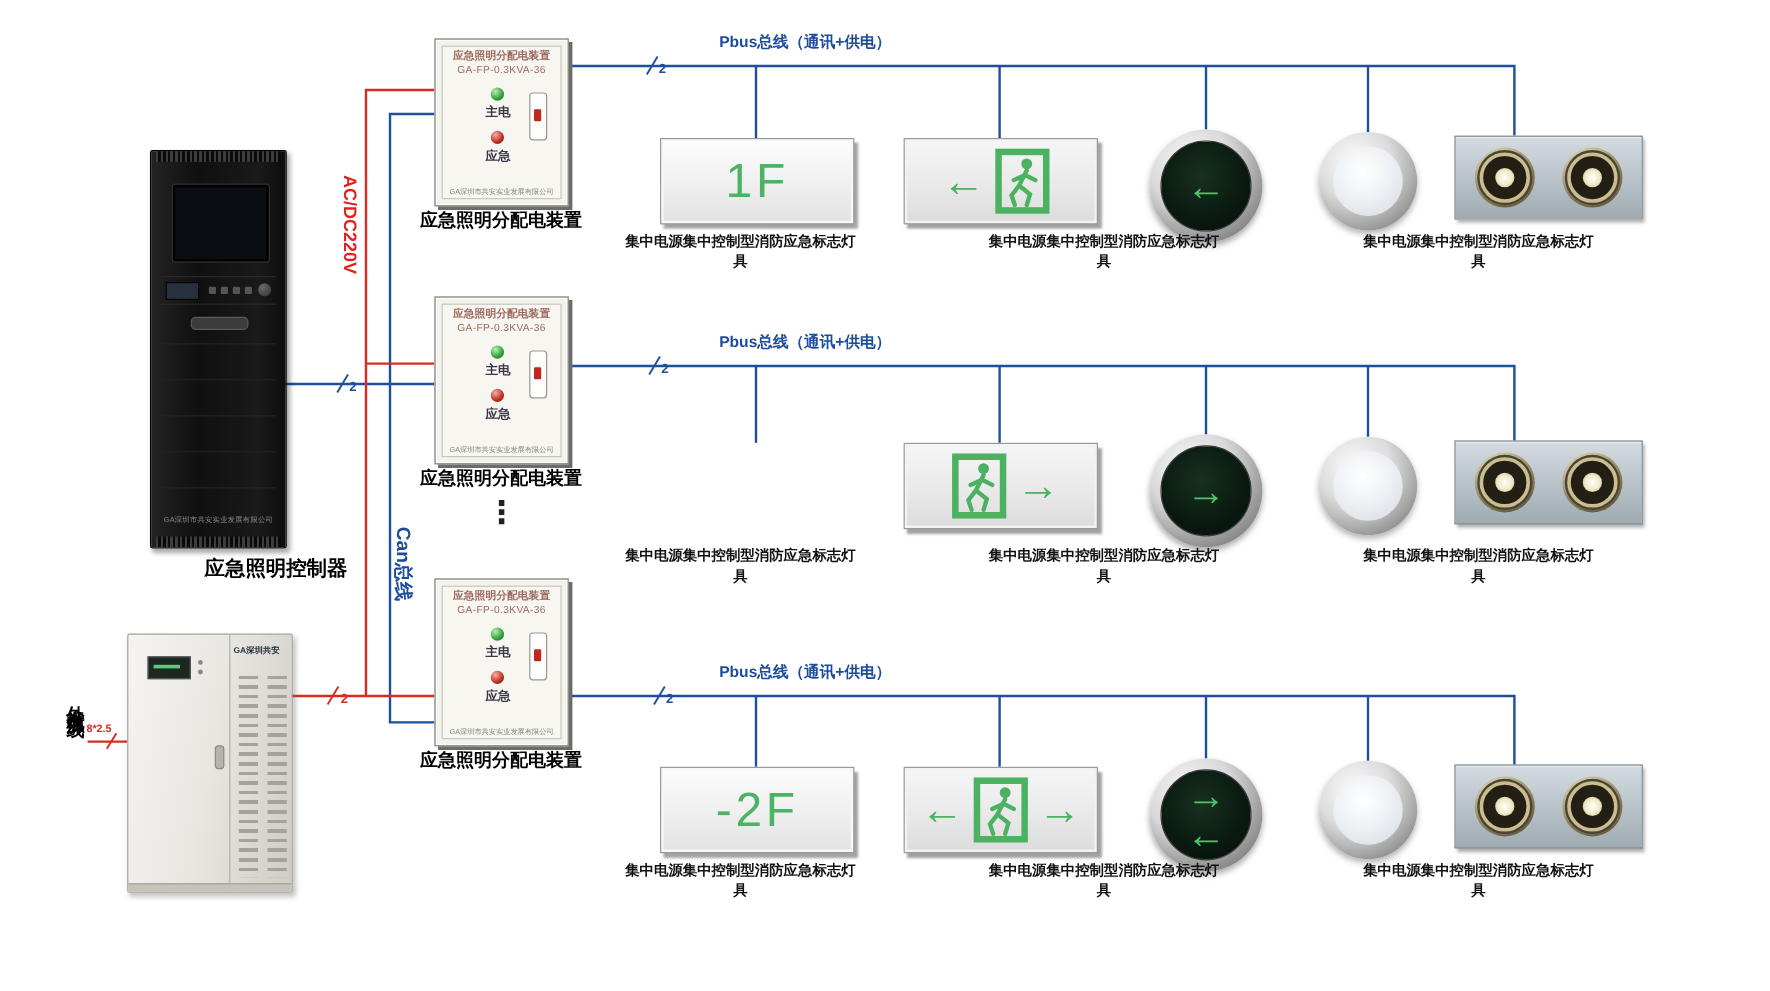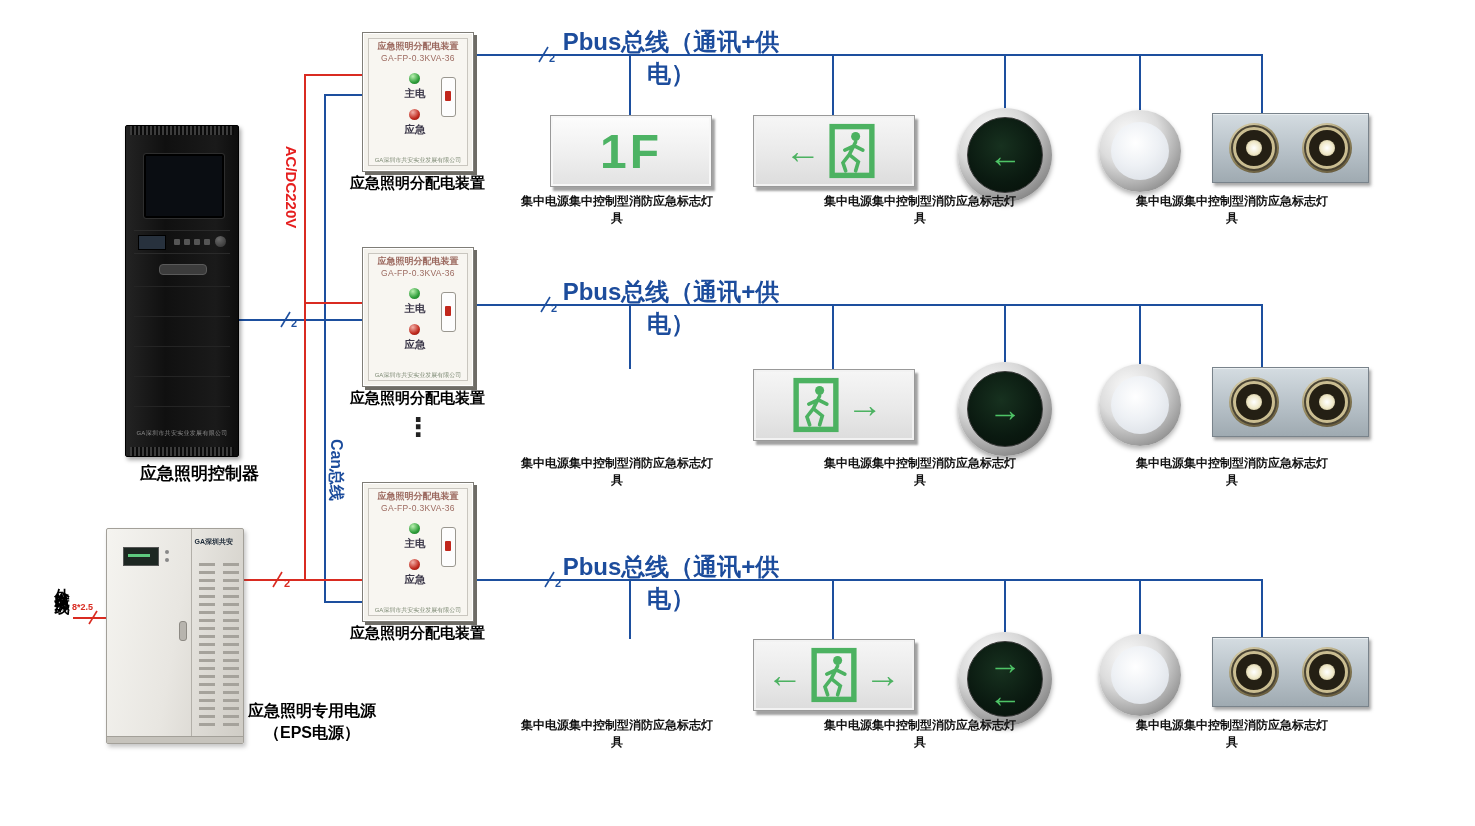--- a/index.html
+++ b/index.html
@@ -3,21 +3,21 @@
 <meta charset="utf-8">
 <style>
   html,body{margin:0;padding:0;background:#fff;}
   #canvas{position:relative;width:1475px;height:826px;background:#fff;overflow:hidden;
           font-family:"Liberation Sans","DejaVu Sans",sans-serif;}
   #wires{position:absolute;left:0;top:0;pointer-events:none;}
   .blue-line{stroke:#1d4f9e;stroke-width:2;fill:none;}
   .red-line{stroke:#d92b21;stroke-width:2;fill:none;}
   .blue-tick{stroke:#1d4f9e;stroke-width:1.6;}
   .red-tick{stroke:#d92b21;stroke-width:1.6;}
-  .pbus-label{position:absolute;width:230px;text-align:center;font-size:24px;font-weight:bold;color:#1c4c9c;}
+  .pbus-label{position:absolute;width:230px;text-align:center;font-size:13px;font-weight:bold;color:#1c4c9c;}
   .caption{position:absolute;width:200px;text-align:center;font-size:12px;font-weight:bold;color:#111;}
   .wnum{position:absolute;font-size:11px;font-weight:bold;color:#1d4f9e;}
   .wnum.red{color:#d92b21;}
 
   
   #acdc-label{position:absolute;left:236px;top:178px;width:110px;height:18px;text-align:center;
     font-size:15px;font-weight:bold;color:#e51e1e;transform:rotate(90deg);}
   #can-label{position:absolute;left:282px;top:461px;width:110px;height:18px;text-align:center;
     font-size:16px;font-weight:bold;color:#1c4c9c;transform:rotate(90deg);}
 
@@ -32,21 +32,21 @@
     border:2px solid #000;outline:1px solid #2e2e2e;border-radius:2px;}
   #ctrl-panel{position:absolute;left:8px;top:104px;right:8px;height:22px;border-top:1px solid #2a2a2a;border-bottom:1px solid #2a2a2a;}
   #ctrl-lcd{position:absolute;left:4px;top:4px;width:26px;height:13px;background:#27313d;border:1px solid #000;}
   .ctrl-btn{position:absolute;top:8px;width:6px;height:6px;background:#555;border-radius:1px;}
   #ctrl-knob{position:absolute;right:4px;top:5px;width:11px;height:11px;border-radius:50%;
     background:radial-gradient(circle at 35% 30%,#6a6a6a,#2c2c2c);}
   #ctrl-handle{position:absolute;left:33px;top:138px;width:46px;height:9px;background:#3c3c3c;
     border:1px solid #5a5a5a;border-radius:4px;}
   .seam{position:absolute;left:8px;right:8px;height:1px;background:#242424;}
   #ctrl-brand{position:absolute;left:0;right:0;bottom:18px;text-align:center;font-size:6px;color:#8d8d8d;letter-spacing:.3px;}
-  .cab-label{position:absolute;font-size:17px;font-weight:bold;color:#000;}
+  .cab-label{position:absolute;font-size:17px;font-weight:bold;color:#000;text-align:center;}
 
   
   #eps{position:absolute;left:106px;top:528px;width:136px;height:214px;
     background:linear-gradient(100deg,#f5f4f0 0%,#e8e6e1 50%,#cfccc5 100%);
     border:1px solid #a3a099;border-radius:2px;box-shadow:2px 3px 4px rgba(90,90,90,.35);}
   #eps-door{position:absolute;left:84px;top:0;bottom:0;width:1px;background:#b2afa8;}
   #eps-display{position:absolute;left:16px;top:18px;width:34px;height:17px;background:#1d2722;border:1px solid #555;}
   #eps-display::after{content:"";position:absolute;left:4px;top:6px;width:22px;height:3px;background:#5ec87e;}
   .eps-dot{position:absolute;width:4px;height:4px;border-radius:50%;background:#888;}
   #eps-brand{position:absolute;right:10px;top:8px;font-size:7px;font-weight:bold;color:#1d2a38;}
@@ -76,21 +76,21 @@
   .db-switch::after{content:"";position:absolute;left:3px;top:13px;width:6px;height:10px;background:#c1271c;border-radius:1px;}
   .db-company{position:absolute;left:0;right:0;bottom:6px;text-align:center;font-size:6px;color:#7d8a74;}
   .dist-label{position:absolute;left:340px;width:155px;text-align:center;font-size:15px;font-weight:bold;color:#000;}
   #dots{position:absolute;left:405px;top:414px;font-size:26px;font-weight:bold;color:#222;line-height:1;}
 
   
   .fsign{position:absolute;width:160px;height:70px;
     background:linear-gradient(180deg,#fdfdfd,#efefef 55%,#e2e2e2);
     border:1px solid #999;box-shadow:3px 4px 2px rgba(70,70,70,.5), inset 0 0 0 2px #f7f7f7;
     display:flex;align-items:center;justify-content:center;}
-  .floor-text{font-size:48px;font-weight:bold;color:#4db364;letter-spacing:3px;}
+  .floor-text{font-size:40px;font-weight:normal;color:#4db364;letter-spacing:3px;}
   .exit-sign{position:absolute;left:753px;width:160px;height:70px;
     background:linear-gradient(180deg,#f6f6f6,#e9e9e9 55%,#dcdcdc);
     border:1px solid #999;box-shadow:3px 4px 2px rgba(70,70,70,.5), inset 0 0 0 2px #f2f2f2;
     display:flex;align-items:center;justify-content:center;gap:7px;}
   .xarrow{font-size:36px;font-weight:bold;color:#4cb261;line-height:1;}
   .door-svg{display:block;}
   .disc{position:absolute;left:958px;width:94px;height:94px;border-radius:50%;
     background:radial-gradient(circle at 36% 30%,#fbfbfb,#d8d8d8 40%,#a8a8a8 62%,#7a7a7a 85%,#666);
     box-shadow:0 3px 5px rgba(0,0,0,.35);display:flex;align-items:center;justify-content:center;}
   .disc-face{width:74px;height:74px;border-radius:50%;border:1px solid #3a3a3a;
@@ -200,24 +200,20 @@
     <div id="eps-door"></div>
     <div id="eps-display"></div>
     <div class="eps-dot" style="left:58px;top:21px;"></div>
     <div class="eps-dot" style="left:58px;top:29px;"></div>
     <div id="eps-brand">GA深圳共安</div>
     <div id="eps-handle"></div>
     <div class="eps-vent" style="left:92px;"></div>
     <div class="eps-vent" style="left:116px;"></div>
     <div id="eps-base"></div>
   </div>
-  <div id="eps-label">
-    <div>应急照明专用电源</div>
-    <div>（EPS电源）</div>
-  </div>
   <div id="ext-power">外接电源线</div>
   <div id="wire-spec">8*2.5</div>
 
   <div class="dist-box" style="top:32px;">
     <div class="dist-inner"></div>
     <div class="db-title">应急照明分配电装置</div>
     <div class="db-model">GA-FP-0.3KVA-36</div>
     <div class="led green"></div>
     <div class="led-label main">主电</div>
     <div class="led red"></div>
@@ -319,20 +315,23 @@
     <div class="spot s2">
         <div class="spot-mid">
           <div class="spot-core"></div>
         </div>
       </div>
   </div>
   <div class="caption" style="left:517px;top:455px;">集中电源集中控制型消防应急标志灯具</div>
   <div class="caption" style="left:820px;top:455px;">集中电源集中控制型消防应急标志灯具</div>
   <div class="caption" style="left:1132px;top:455px;">集中电源集中控制型消防应急标志灯具</div>
 
+  <div class="fsign" style="left:550px;top:639px;">
+    <span class="floor-text">-2F</span>
+  </div>
   <div class="exit-sign" style="top:639px;">
     <span class="xarrow">←</span>
     <svg class="door-svg" width="48" height="56" viewBox="0 0 52 62">
       <rect x="4" y="4" width="44" height="54" fill="none" stroke="#4cb261" stroke-width="6"></rect>
       <circle cx="30" cy="15" r="5" fill="#4cb261"></circle>
       <path d="M30 21 L23 35 M28 25 L38 30 M27 26 L18 30 M23 35 L33 43 L30 53 M23 35 L16 44 L19 53" stroke="#4cb261" stroke-width="4" fill="none" stroke-linecap="round"></path>
     </svg>
     <span class="xarrow">→</span>
   </div>
   <div class="disc" style="top:632px;">

